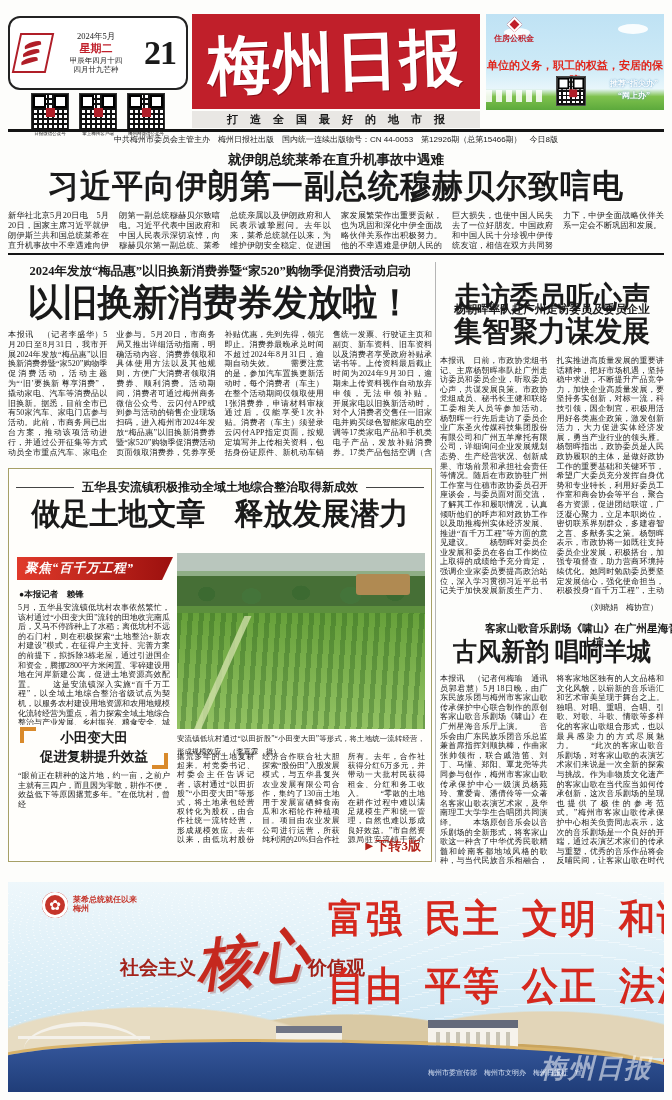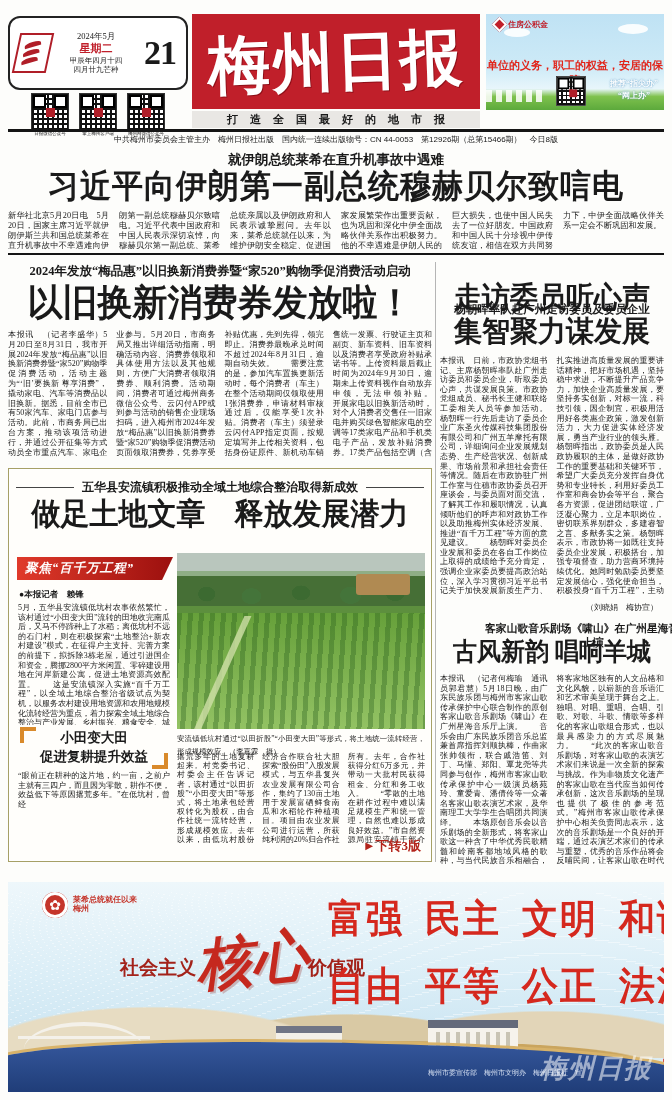--- a/index.html
+++ b/index.html
@@ -42,21 +42,21 @@
               display:flex; align-items:center; justify-content:center; }
   .masthead span { color:#fff; font-size:62px; font-weight:900; letter-spacing:2px;
                    transform:rotate(-2deg) scaleY(1.02); text-shadow:1px 1px 0 #8e0f18; }
   .sloganstrip { left:192px; top:111px; width:288px; height:17px; background:#e9e7e4;
                  display:flex; align-items:center; justify-content:center;
                  font-size:11px; font-weight:bold; letter-spacing:12px; padding-left:12px; }
 
   .ad { left:486px; top:14px; width:178px; height:96px; overflow:hidden;
         background:linear-gradient(180deg,#bfe2f4 0%,#cdeaf7 55%,#e8f6fb 78%,#7fc24d 86%,#5ca93c 100%); }
   .ad .cloud { position:absolute; background:#fff; border-radius:50%; opacity:.9; }
-  .adlogo { position:absolute; left:8px; top:5px; display:flex; align-items:center; gap:3px; }
+  .adlogo { position:absolute; left:8px; top:5px; display:flex; align-items:center; gap:3px;flex-direction:column; }
   .adlogo .dia { width:11px; height:11px; background:#c01f2a; transform:rotate(45deg);
                  box-shadow:inset 0 0 0 2px #fff, inset 0 0 0 4px #c01f2a; }
   .adlogo .t { font-size:8px; font-weight:bold; color:#c01f2a; }
   .adl1 { position:absolute; left:0; right:0; top:24px; text-align:center; color:#e1251b;
           font-size:15px; font-weight:900; letter-spacing:2px; }
   .adl2 { position:absolute; left:0; right:0; top:44px; text-align:center; color:#e1251b;
           font-size:11px; font-weight:900; }
   .adqr { position:absolute; left:68px; top:60px; width:34px; height:34px; transform:scale(.88); }
   .adtags { position:absolute; right:6px; top:64px; text-align:center; color:#fff; font-size:8px;
             font-weight:bold; text-shadow:0 0 2px #4a90c2; line-height:1.5; }

